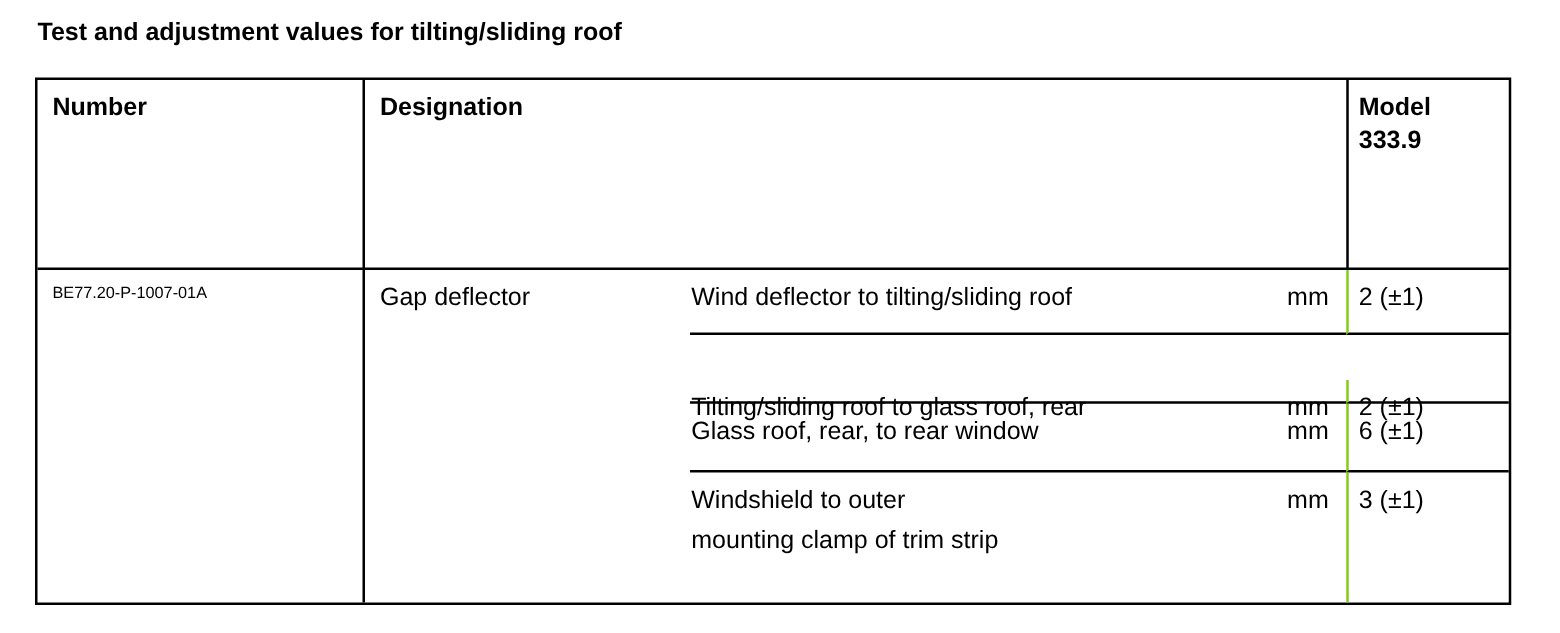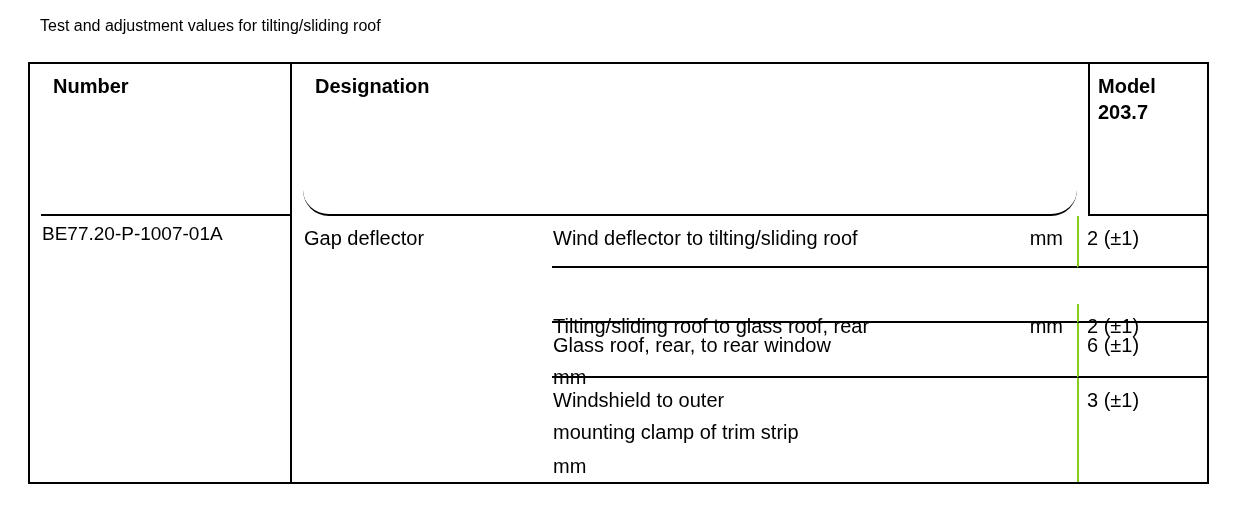--- a/index.html
+++ b/index.html
@@ -11,24 +11,24 @@
     height: 506px;
     background: #ffffff;
     color: #000000;
     font-family: "Liberation Sans", sans-serif;
     position: relative;
     overflow: hidden;
   }
 
   .doc-title {
     position: absolute;
-    left: 40px;
+    left: 30px;
     top: 12px;
-    font-size: 16px;
-    font-weight: normal;
+    font-size: 20px;
+    font-weight: bold;
     line-height: 28px;
     white-space: nowrap;
   }
 
   .spec-table {
     position: absolute;
     left: 28px;
     top: 62px;
     width: 1181px;
     height: 422px;
@@ -44,47 +44,45 @@
     box-sizing: border-box;
     font-size: 20px;
     line-height: 32px;
   }
 
   
   .hdr {
     font-weight: bold;
     padding: 6px 0 0 12px;
     border-bottom: 2px solid #000000;
-    margin-left: 11px;
   }
   .hdr-number {
     grid-column: 1;
     grid-row: 1;
     border-right: 2px solid #000000;
   }
   .hdr-designation {
     grid-column: 2 / 4;
     grid-row: 1;
-    border-radius: 26px;
   }
   .hdr-model {
     grid-column: 4;
     grid-row: 1;
     border-left: 2px solid #000000;
     padding: 9px 0 0 8px;
     line-height: 26px;
     white-space: pre-line;
   }
 
   
   .num-cell {
     grid-column: 1;
     grid-row: 2 / 6;
     border-right: 2px solid #000000;
-    font-size: 19px;
+    font-size: 13px;
     line-height: 20px;
     padding: 8px 6px 16px 12px;
   }
   .group-cell {
     grid-column: 2;
     grid-row: 2 / 6;
     padding: 6px 6px 0 12px;
   }
 
   
@@ -102,35 +100,35 @@
   .unit-label {
     flex: 0 0 auto;
   }
   .val-cell {
     grid-column: 4;
     border-left: 2px solid #84cc16;
     padding: 6px 4px 0 8px;
   }
   .r2 { grid-row: 2; }
   .r3 { grid-row: 3; margin-top: 36px; }
-  .r4 { grid-row: 4; flex-direction: column; }
-  .r5 { grid-row: 5; flex-direction: column; }
+  .r4 { grid-row: 4; }
+  .r5 { grid-row: 5; }
   .sep { border-bottom: 2px solid #000000; }
 </style>
 </head>
 <body>
 
 <div class="doc-title">Test and adjustment values for tilting/sliding roof</div>
 
 <div class="spec-table">
 
   <div class="cell hdr hdr-number">Number</div>
   <div class="cell hdr hdr-designation">Designation</div>
   <div class="cell hdr hdr-model">Model
-203.7</div>
+333.9</div>
 
   <div class="cell num-cell">BE77.20-P-1007-01A</div>
   <div class="cell group-cell">Gap deflector</div>
 
   <div class="cell desc-cell r2 sep">
     <span class="desc-text">Wind deflector to tilting/sliding roof</span>
     <span class="unit-label">mm</span>
   </div>
   <div class="cell val-cell r2 sep">2 (±1)</div>
 

